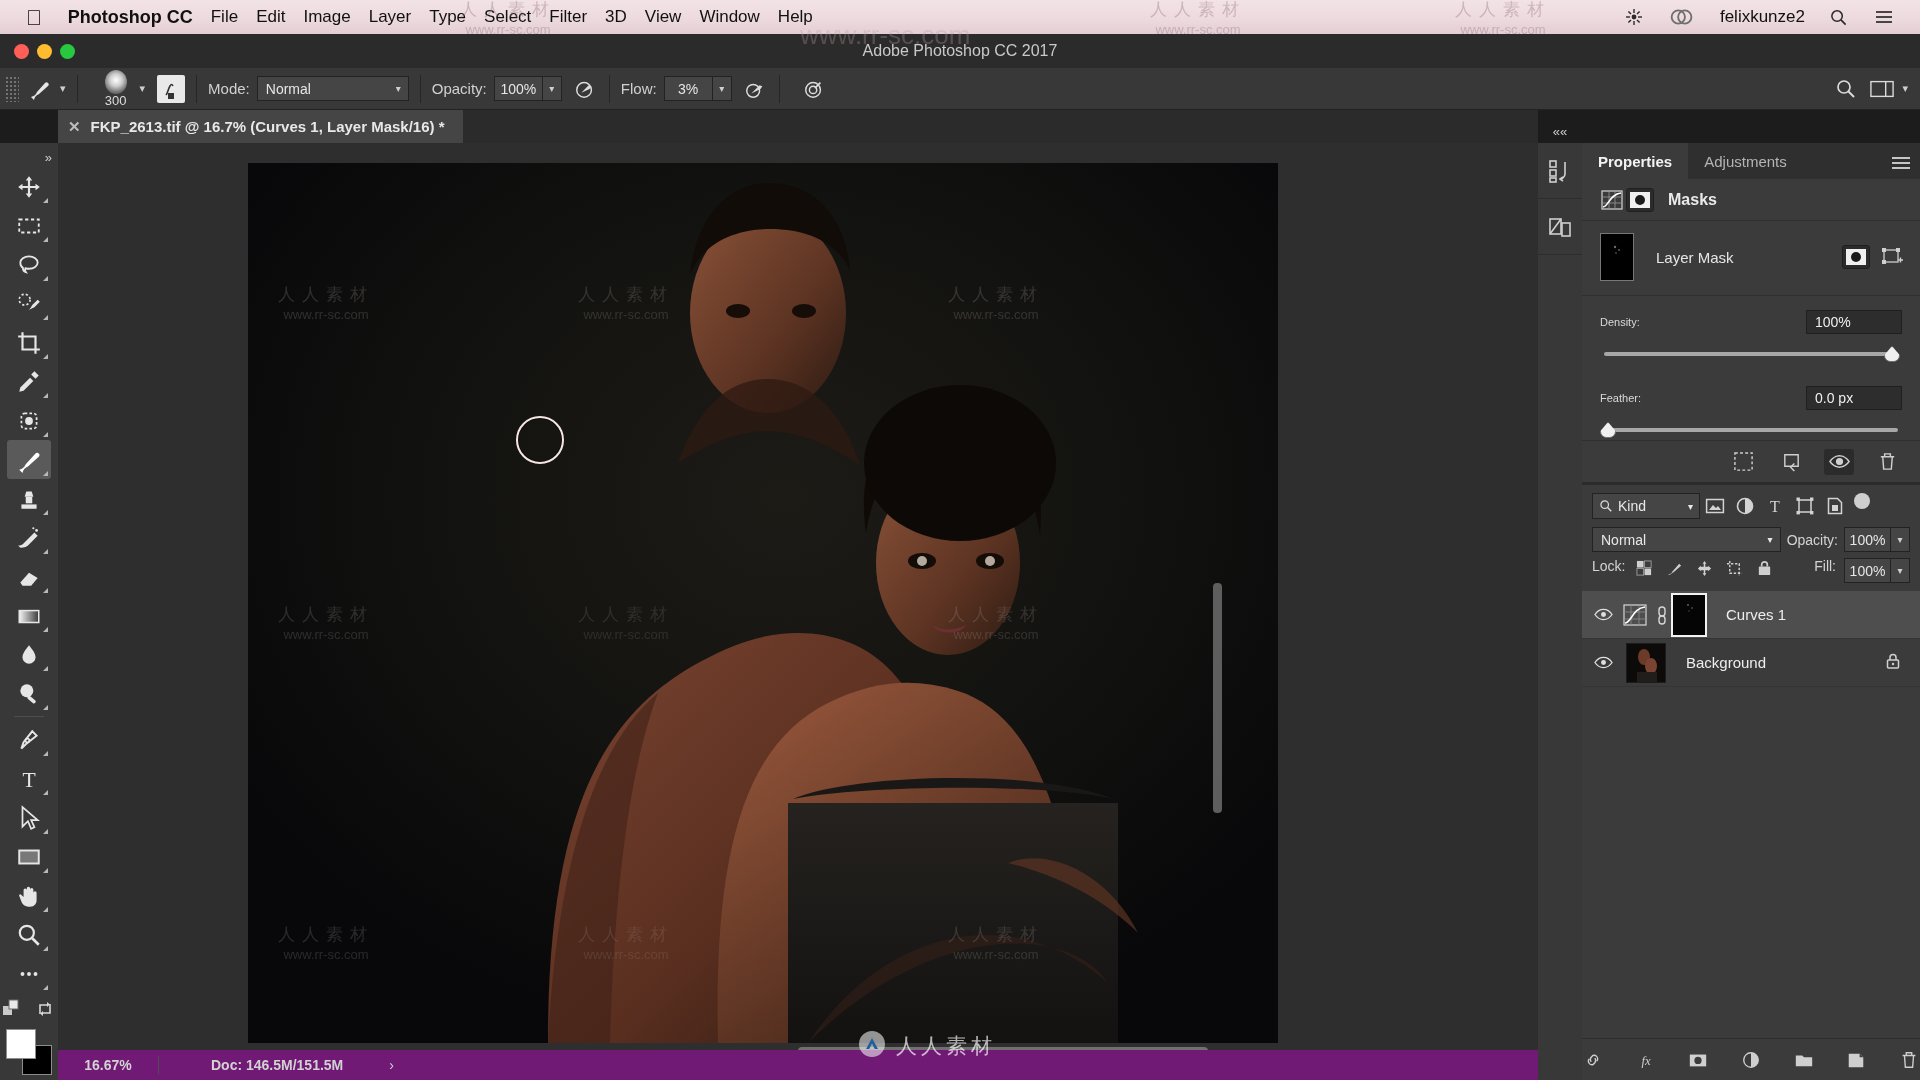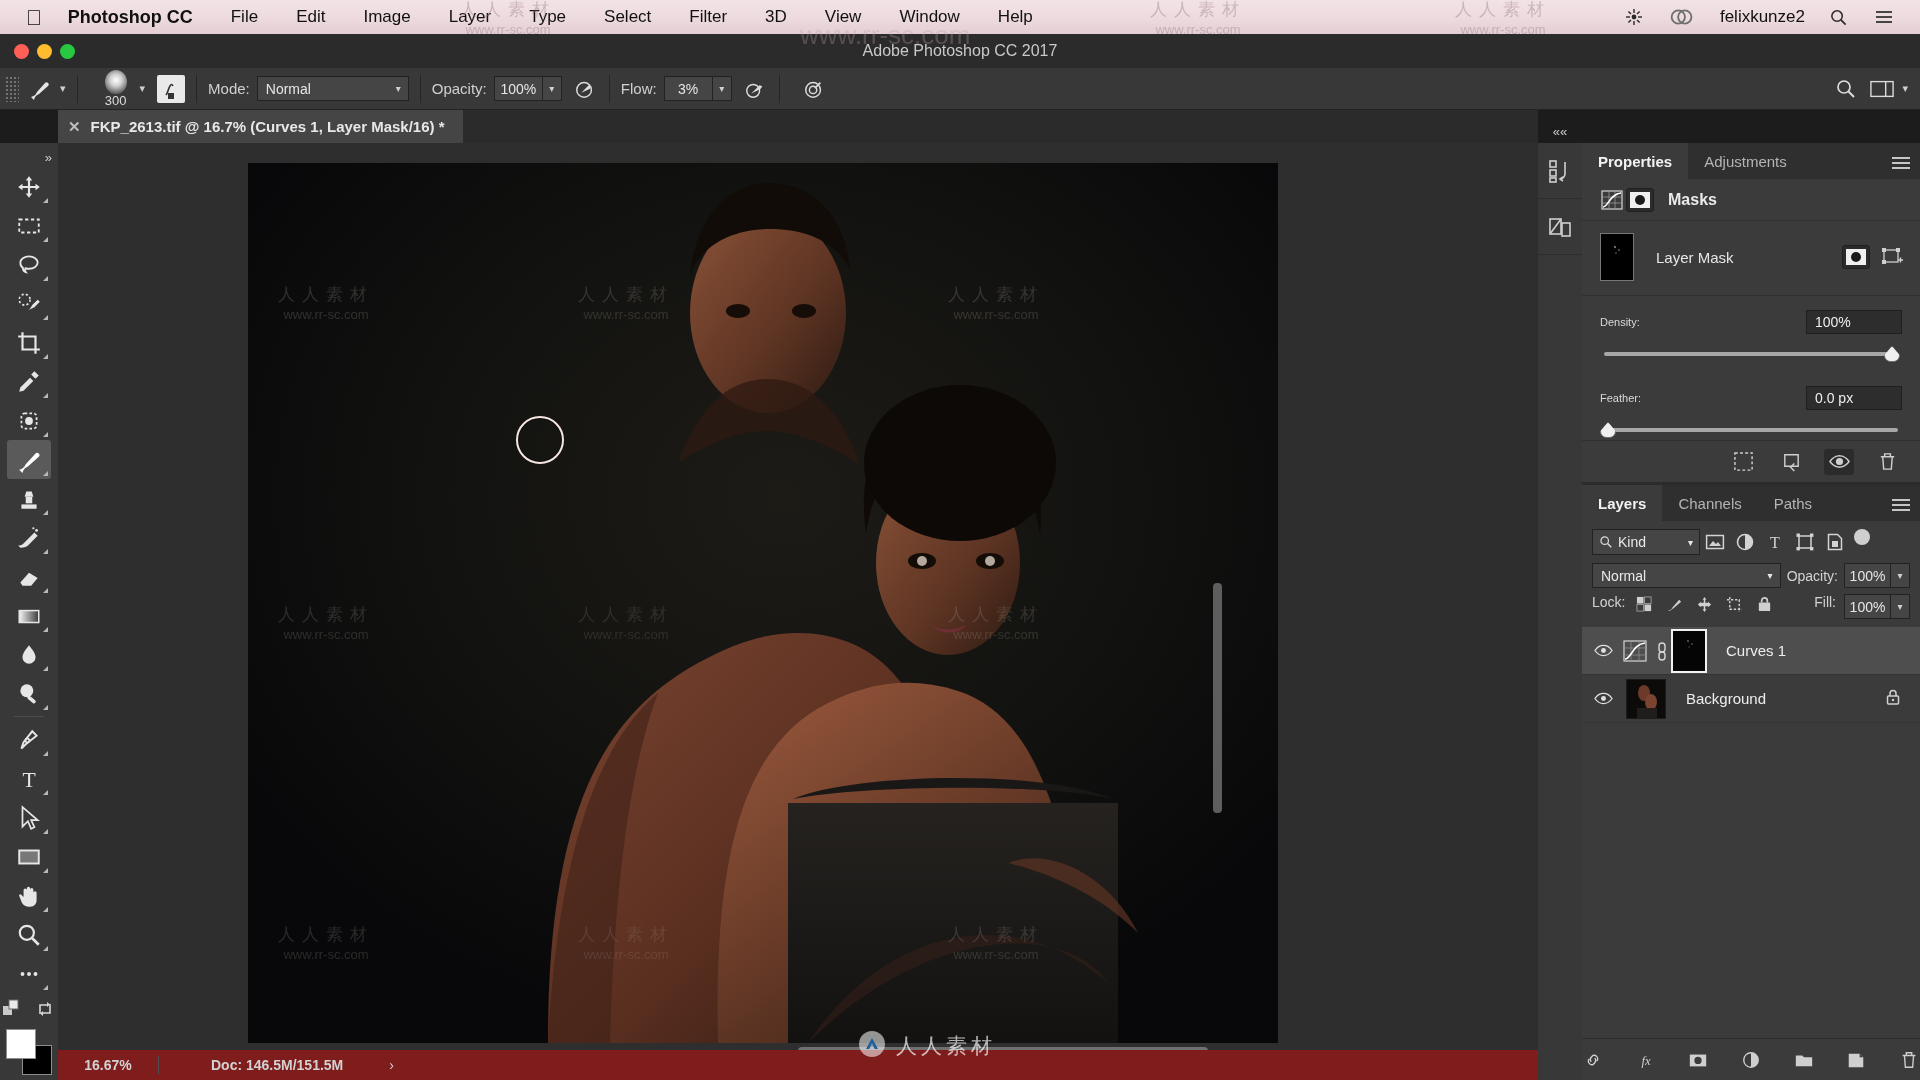--- a/index.html
+++ b/index.html
@@ -13,21 +13,21 @@
 
   
   .macbar {
     position: absolute; top: 0; left: 0; width: 1920px; height: 34px;
     background: linear-gradient(180deg,#f2e3e6 0%, #ecd9dd 60%, #e3ced3 100%);
     display: flex; align-items: center;
     color: #111; font-size: 17px; z-index: 40;
   }
   .macbar .apple { margin-left: 26px; font-size: 21px; line-height: 1; }
   .macbar .appname { margin-left: 26px; font-weight: bold; font-size: 18px; }
-  .macbar .mitem { margin-left: 38px; font-size: 17px; }
+  .macbar .mitem { margin-left: 18px; font-size: 17px; }
   .macbar .spacer { flex: 1; }
   .macbar .ritem { margin-right: 26px; display: flex; align-items: center; }
   .macbar .user { font-size: 17px; margin-right: 24px; }
 
   
   .wm {
     position: absolute; color: rgba(120,90,95,0.55);
     font-size: 13px; pointer-events: none; z-index: 41;
     font-family: "Liberation Sans", sans-serif; white-space: nowrap;
   }
@@ -130,21 +130,21 @@
     position: absolute; left: 190px; top: 20px; width: 1030px; height: 880px;
     background: #0d0d0b; overflow: hidden;
   }
   .photo { position: absolute; inset: 0; }
   .vscroll { position: absolute; right: 316px; top: 440px; width: 9px; height: 230px;
              background: #5e5e5e; border-radius: 4px; }
   .hscroll { position: absolute; left: 740px; bottom: 24px; width: 410px; height: 9px;
              background: #707070; border-radius: 4px; }
   .statusbar {
     position: absolute; left: 58px; bottom: 0; width: 1480px; height: 30px;
-    background: #7f1d1d; display: flex; align-items: center;
+    background: #701a75; display: flex; align-items: center;
     color: #d2d2d2; font-size: 14px; z-index: 27;
   }
   .statusbar .zoom { width: 100px; text-align: center; font-weight: bold; }
   .statusbar .divx { width:1px; height:18px; background:#4f4f4f; }
   .statusbar .doc { margin-left: 52px; font-weight: bold; }
   .statusbar .arrow { margin-left: 46px; color:#cfcfcf; }
 
   .brushcursor {
     position: absolute; width: 48px; height: 48px; border-radius: 50%;
     border: 2px solid #f6e6e2; box-shadow: 0 0 0 1px rgba(0,0,0,.35) inset;
@@ -810,36 +810,20 @@
           </svg>
       </span>
       <span class="ficon">
         <svg viewBox="0 0 22 22">
             <path d="M4 6h14M8 6V3h6v3M6 6l1 13h8l1-13"></path>
           </svg>
       </span>
     </div>
 
     <div class="layerspanel">
-      <div class="paneltabs">
-        <div class="ptab active">
-          <span>Layers</span>
-        </div>
-        <div class="ptab">
-          <span>Channels</span>
-        </div>
-        <div class="ptab">
-          <span>Paths</span>
-        </div>
-        <div class="pmenu">
-            <span></span>
-            <span></span>
-            <span></span>
-          </div>
-      </div>
 
       <div class="filterrow">
         <span class="kindbox">
           <svg width="14" height="14" viewBox="0 0 16 16" style="margin-right:5px">
               <circle cx="6.5" cy="6.5" r="4.3" fill="none" stroke="#dcdcdc" stroke-width="1.4"></circle>
               <line x1="9.8" y1="9.8" x2="14" y2="14" stroke="#dcdcdc" stroke-width="1.6"></line>
             </svg>
           <span>Kind</span>
           <span class="ar">▾</span>
         </span>

